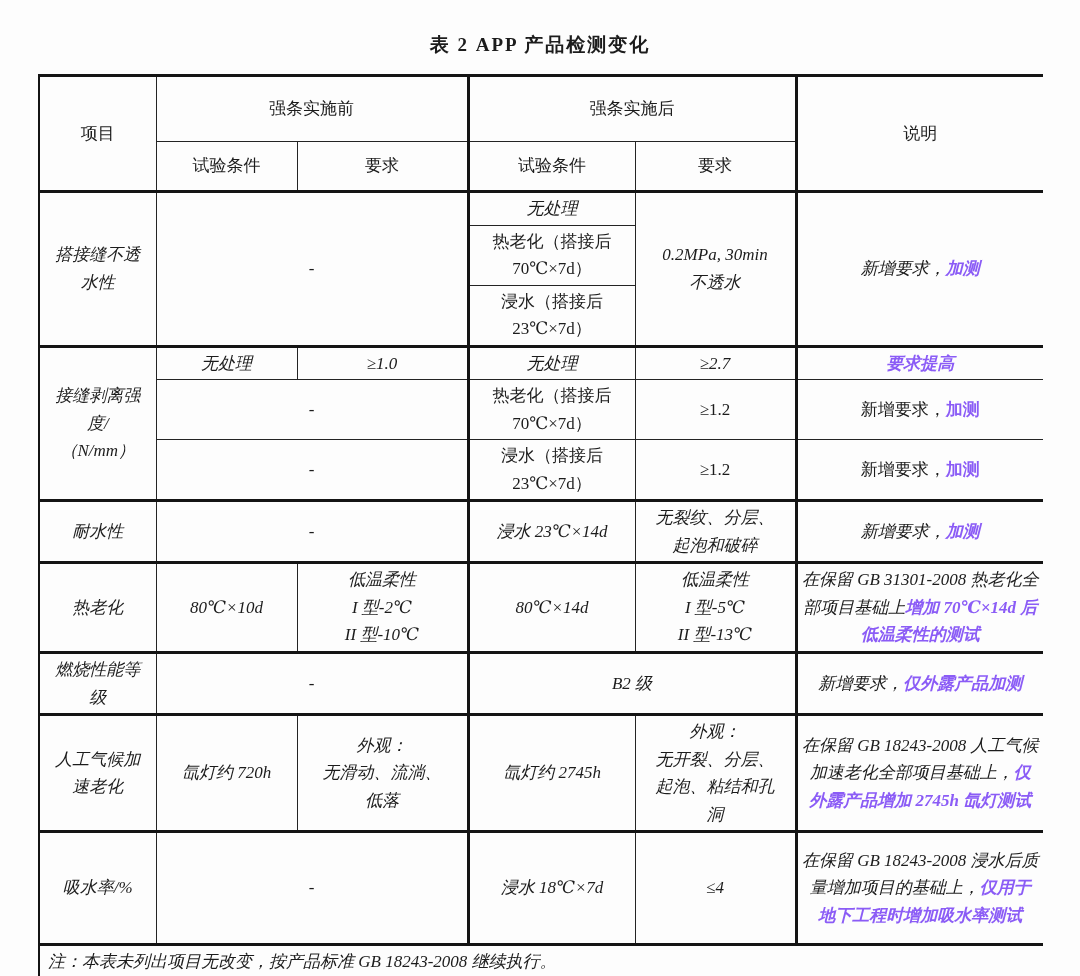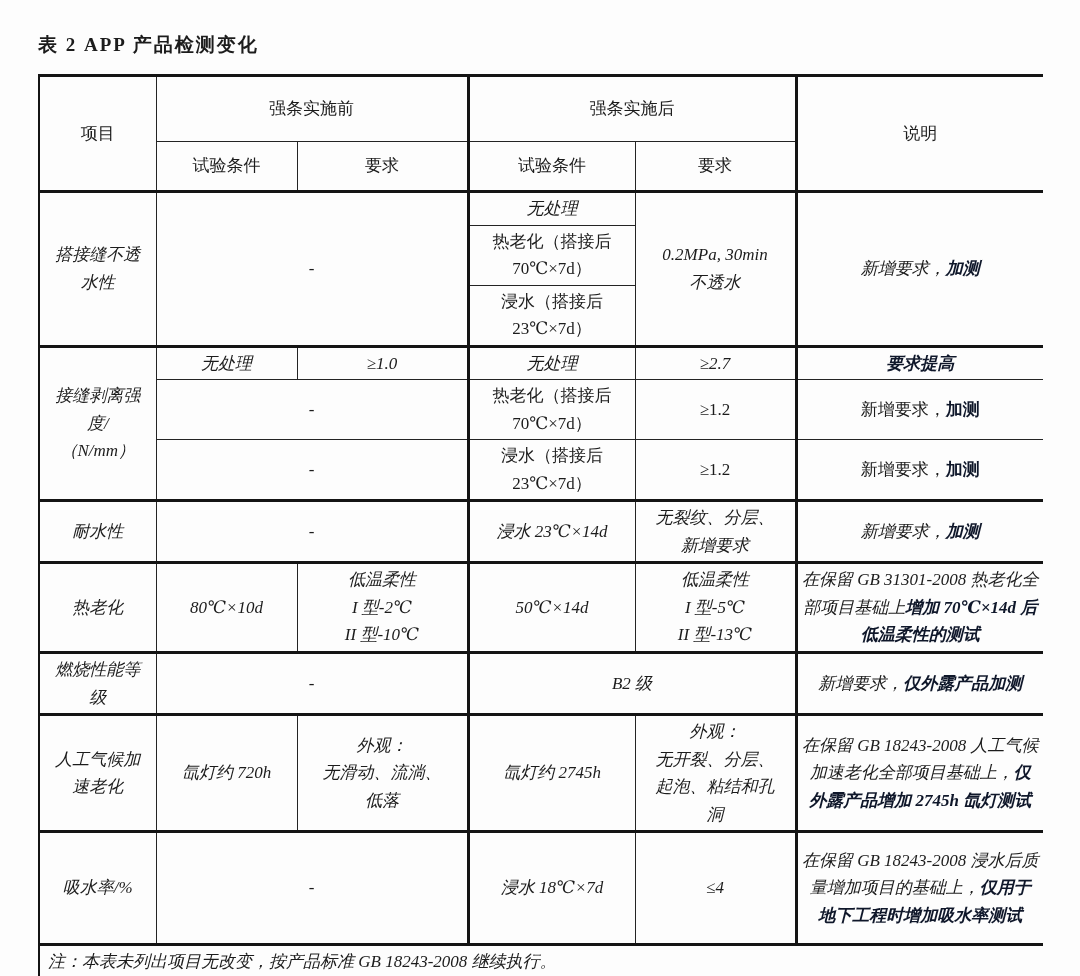--- a/index.html
+++ b/index.html
@@ -5,21 +5,21 @@
   * { box-sizing: border-box; }
   html, body {
     margin: 0; padding: 0;
     width: 1080px; height: 976px;
     background: #fdfdfd;
     font-family: "Liberation Serif", "DejaVu Serif", serif;
     color: #1c1c1c;
   }
   .page { padding: 26px 38px 0 38px; }
   .doc-title {
-    text-align: left;
+    text-align: center;
     font-size: 19px;
     font-weight: bold;
     letter-spacing: 2px;
     margin: 6px 0 16px 0;
   }
   table.spec {
     border-collapse: collapse;
     table-layout: fixed;
     width: 1004px;
     border-top: 3px solid #141414;
@@ -33,21 +33,21 @@
     font-size: 17px;
     line-height: 1.62;
     text-align: center;
     vertical-align: middle;
     padding: 2px 4px;
     white-space: pre-line;
     overflow: hidden;
   }
   .tl { border-left: 3px solid #141414 !important; }
   .tt { border-top: 3px solid #141414 !important; font-style: italic; }
-  .red { color: #0f172a; font-weight: bold; }
+  .red { color: #8b5cf6; font-weight: bold; }
   tr.note-row td {
     text-align: left;
     padding-left: 8px;
     white-space: normal;
   }
 </style>
 </head>
 <body>
 
 <div class="page">
@@ -118,31 +118,31 @@
 23℃×7d）</td>
       <td>≥1.2</td>
       <td class="tl"><span>新增要求，</span><span class="red">加测</span></td>
     </tr>
 
     <tr style="height:58px">
       <td class="tt">耐水性</td>
       <td colspan="2" class="tt">-</td>
       <td class="tl tt">浸水 23℃×14d</td>
       <td class="tt">无裂纹、分层、
-新增要求</td>
+起泡和破碎</td>
       <td class="tl tt"><span>新增要求，</span><span class="red">加测</span></td>
     </tr>
 
     <tr style="height:86px">
       <td class="tt">热老化</td>
       <td class="tt">80℃×10d</td>
       <td class="tt">低温柔性
 I 型-2℃
 II 型-10℃</td>
-      <td class="tl tt">50℃×14d</td>
+      <td class="tl tt">80℃×14d</td>
       <td class="tt">低温柔性
 I 型-5℃
 II 型-13℃</td>
       <td class="tl tt"><span>在保留 GB 31301-2008 热老化全部项目基础上</span><span class="red">增加 70℃×14d 后低温柔性的测试</span></td>
     </tr>
 
     <tr style="height:60px">
       <td class="tt">燃烧性能等
 级</td>
       <td colspan="2" class="tt">-</td>

